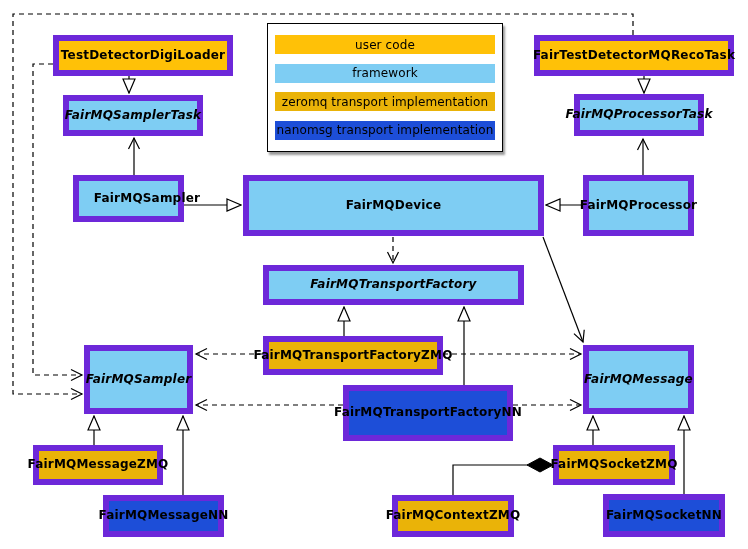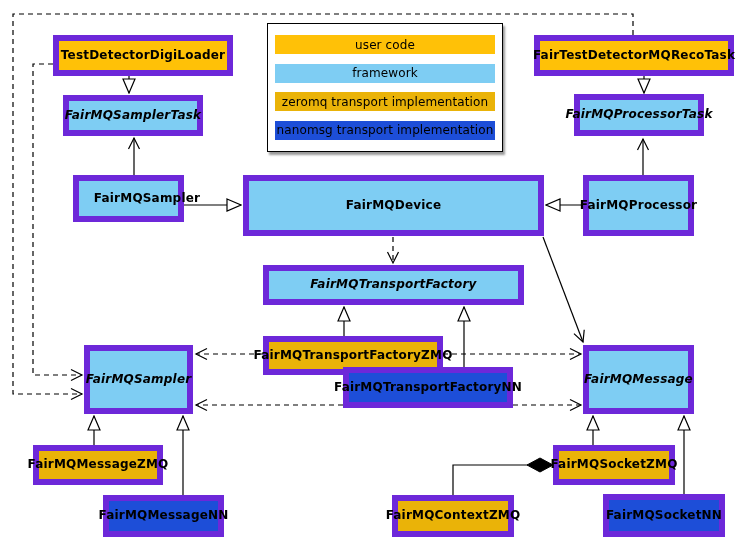--- a/index.html
+++ b/index.html
@@ -22,21 +22,21 @@
   
   .b-digiloader{left:53px;top:35px;width:180px;height:41px;}
   .b-recotask{left:534px;top:35px;width:200px;height:41px;}
   .b-samplertask{left:63px;top:95px;width:140px;height:41px;}
   .b-processortask{left:574px;top:94px;width:130px;height:42px;}
   .b-sampler{left:73px;top:175px;width:111px;height:47px;padding-left:37px;}
   .b-device{left:243px;top:175px;width:301px;height:61px;}
   .b-processor{left:583px;top:175px;width:111px;height:61px;}
   .b-transportfactory{left:263px;top:265px;width:261px;height:40px;}
   .b-tfzmq{left:263px;top:336px;width:180px;height:39px;}
-  .b-tfnn{left:343px;top:367px;width:170px;height:41px;}
+  .b-tfnn{left:343px;top:385px;width:170px;height:56px;}
   .b-message{left:84px;top:345px;width:109px;height:69px;}
   .b-socket{left:583px;top:345px;width:111px;height:69px;}
   .b-messagezmq{left:33px;top:445px;width:130px;height:40px;}
   .b-messagenn{left:103px;top:495px;width:121px;height:42px;}
   .b-socketzmq{left:553px;top:445px;width:122px;height:40px;}
   .b-socketnn{left:603px;top:494px;width:122px;height:43px;}
   .b-contextzmq{left:392px;top:495px;width:122px;height:42px;}
 
   
   .legend{

